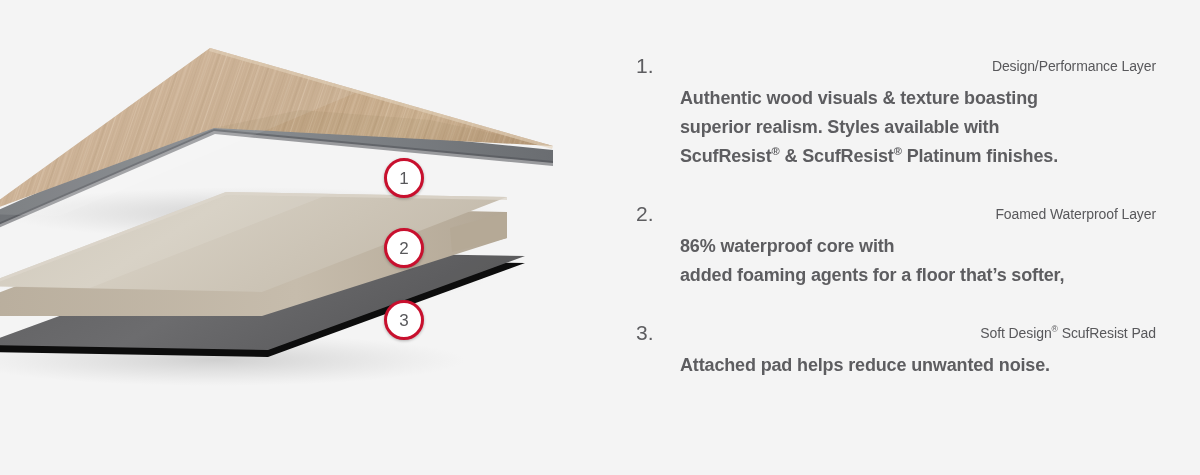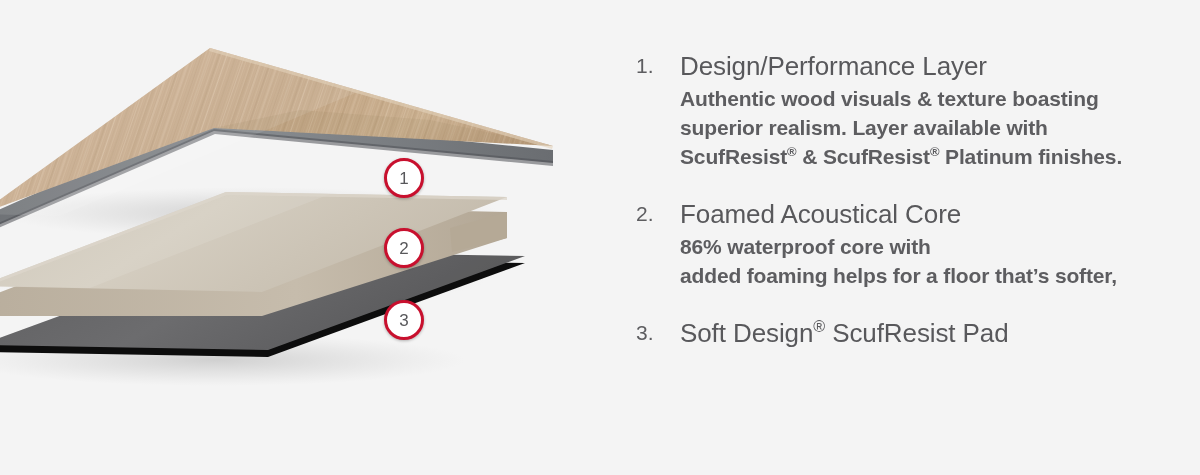--- a/index.html
+++ b/index.html
@@ -61,29 +61,30 @@
     flex:0 0 44px;
     font-size:21px;
     font-weight:400;
     color:#5d5d60;
     line-height:32px;
     letter-spacing:.1px;
   }
   .item-body { flex:1 1 auto; }
 
   .item-title {
-    font-size:26px;
+    font-size:14px;
     font-weight:400;
     color:#58585b;
     line-height:32px;
     letter-spacing:-.1px;
     margin-bottom:2px;
+    text-align:right;
   }
   .item-desc {
-    font-size:21px;
+    font-size:18px;
     font-weight:700;
     color:#5d5d60;
     line-height:29px;
     letter-spacing:-.15px;
   }
   .item-desc .line { display:block; white-space:nowrap; }
   sup {
     font-size:.62em;
     vertical-align:super;
     line-height:0;
@@ -199,38 +200,41 @@
   </div>
 
   <ol id="layer-list">
 
     <li class="layer-item">
       <span class="item-number">1.</span>
       <div class="item-body">
         <div class="item-title">Design/Performance Layer</div>
         <div class="item-desc">
           <span class="line">Authentic wood visuals &amp; texture boasting</span>
-          <span class="line">superior realism. Layer available with</span>
+          <span class="line">superior realism. Styles available with</span>
           <span class="line"><span>ScufResist</span><sup>®</sup><span> &amp; ScufResist</span><sup>®</sup><span> Platinum finishes.</span></span>
         </div>
       </div>
     </li>
 
     <li class="layer-item">
       <span class="item-number">2.</span>
       <div class="item-body">
-        <div class="item-title">Foamed Acoustical Core</div>
+        <div class="item-title">Foamed Waterproof Layer</div>
         <div class="item-desc">
           <span class="line">86% waterproof core with</span>
-          <span class="line">added foaming helps for a floor that’s softer,</span>
+          <span class="line">added foaming agents for a floor that’s softer,</span>
         </div>
       </div>
     </li>
 
     <li class="layer-item">
       <span class="item-number">3.</span>
       <div class="item-body">
         <div class="item-title"><span>Soft Design</span><sup>®</sup><span> ScufResist Pad</span></div>
+        <div class="item-desc">
+          <span class="line">Attached pad helps reduce unwanted noise.</span>
+        </div>
       </div>
     </li>
 
   </ol>
 </div>
 
 </body></html>

